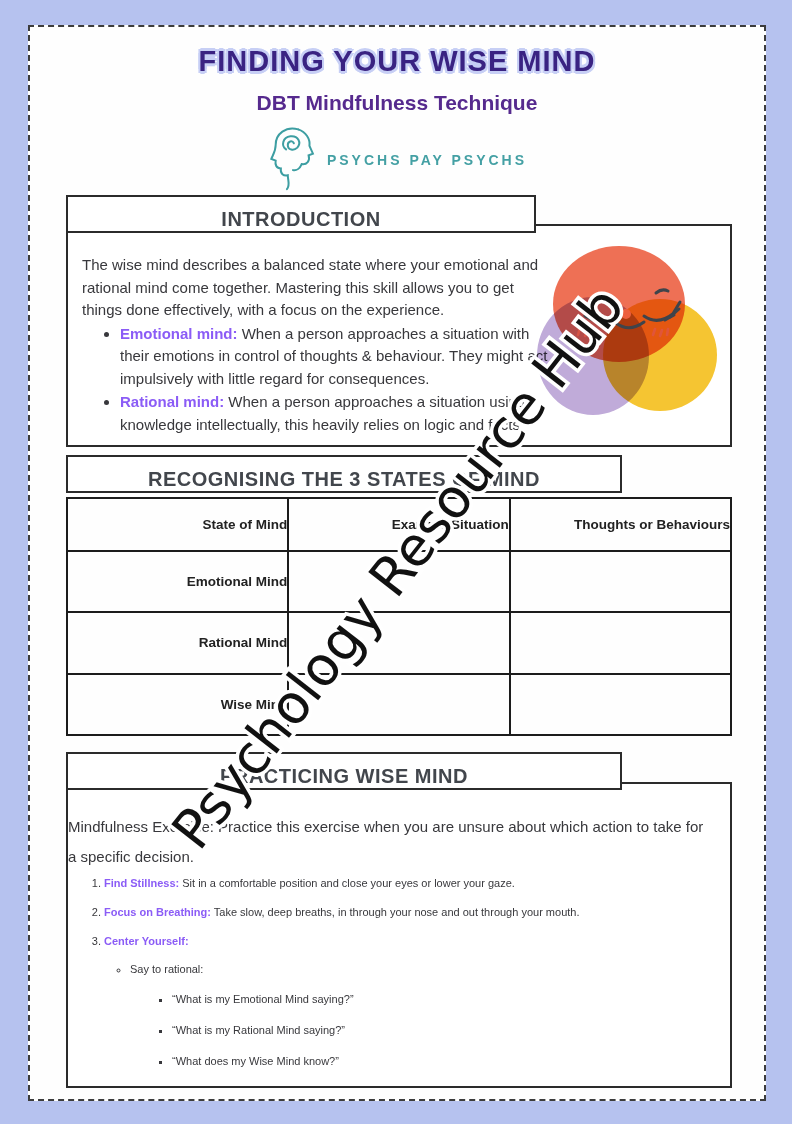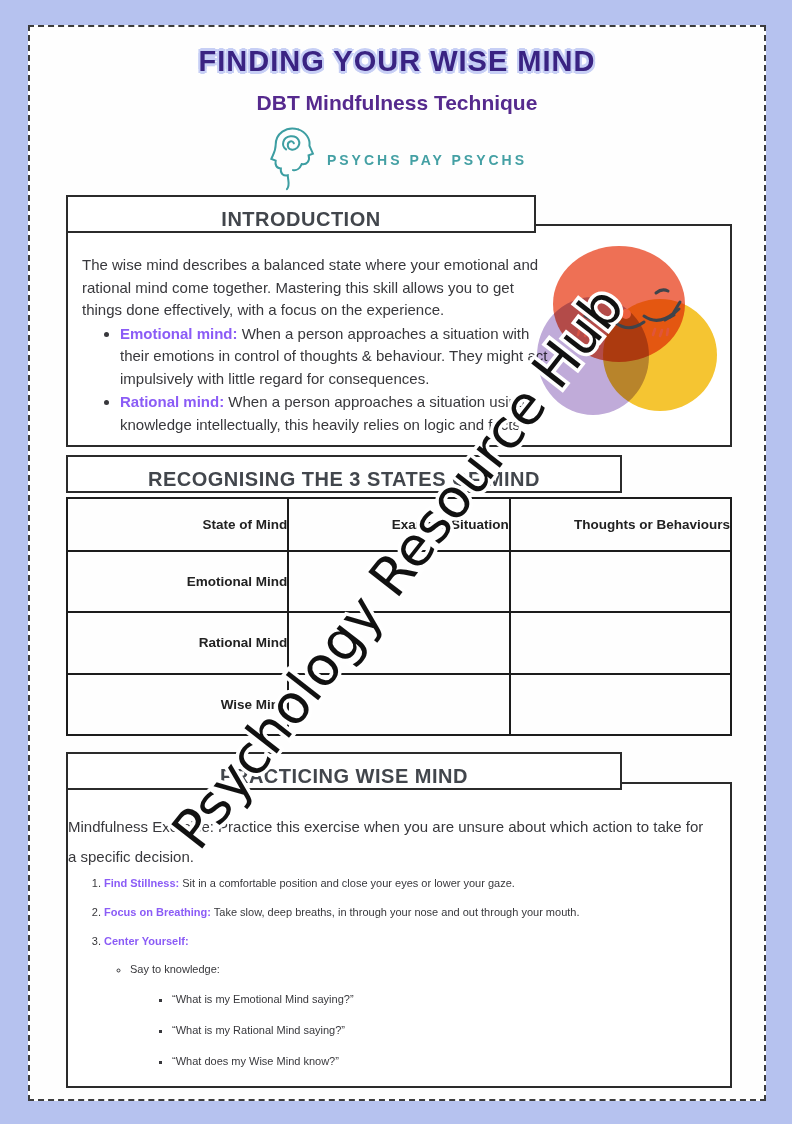--- a/index.html
+++ b/index.html
@@ -157,21 +157,21 @@
     <div class="secbox sec-header" id="prac-header">
       <span class="sec-title">PRACTICING WISE MIND</span>
     </div>
     <div class="secbox body-text" id="prac-box">
       <p class="para">Mindfulness Exercise: Practice this exercise when you are unsure about which action to take for a specific decision.</p>
       <ol class="steps">
         <li><b class="lead">Find Stillness:</b> <span>Sit in a comfortable position and close your eyes or lower your gaze.</span></li>
         <li class="justify"><b class="lead">Focus on Breathing:</b> <span>Take slow, deep breaths, in through your nose and out through your mouth.</span></li>
         <li><b class="lead">Center Yourself:</b> <span></span>
           <ul class="say">
-            <li><span>Say to knowledge:</span>
+            <li><span>Say to rational:</span>
               <ul class="quotes">
                 <li>“What is my Emotional Mind saying?”</li>
                 <li>“What is my Rational Mind saying?”</li>
                 <li>“What does my Wise Mind know?”</li>
               </ul>
             </li>
           </ul>
         </li>
 
       </ol>

